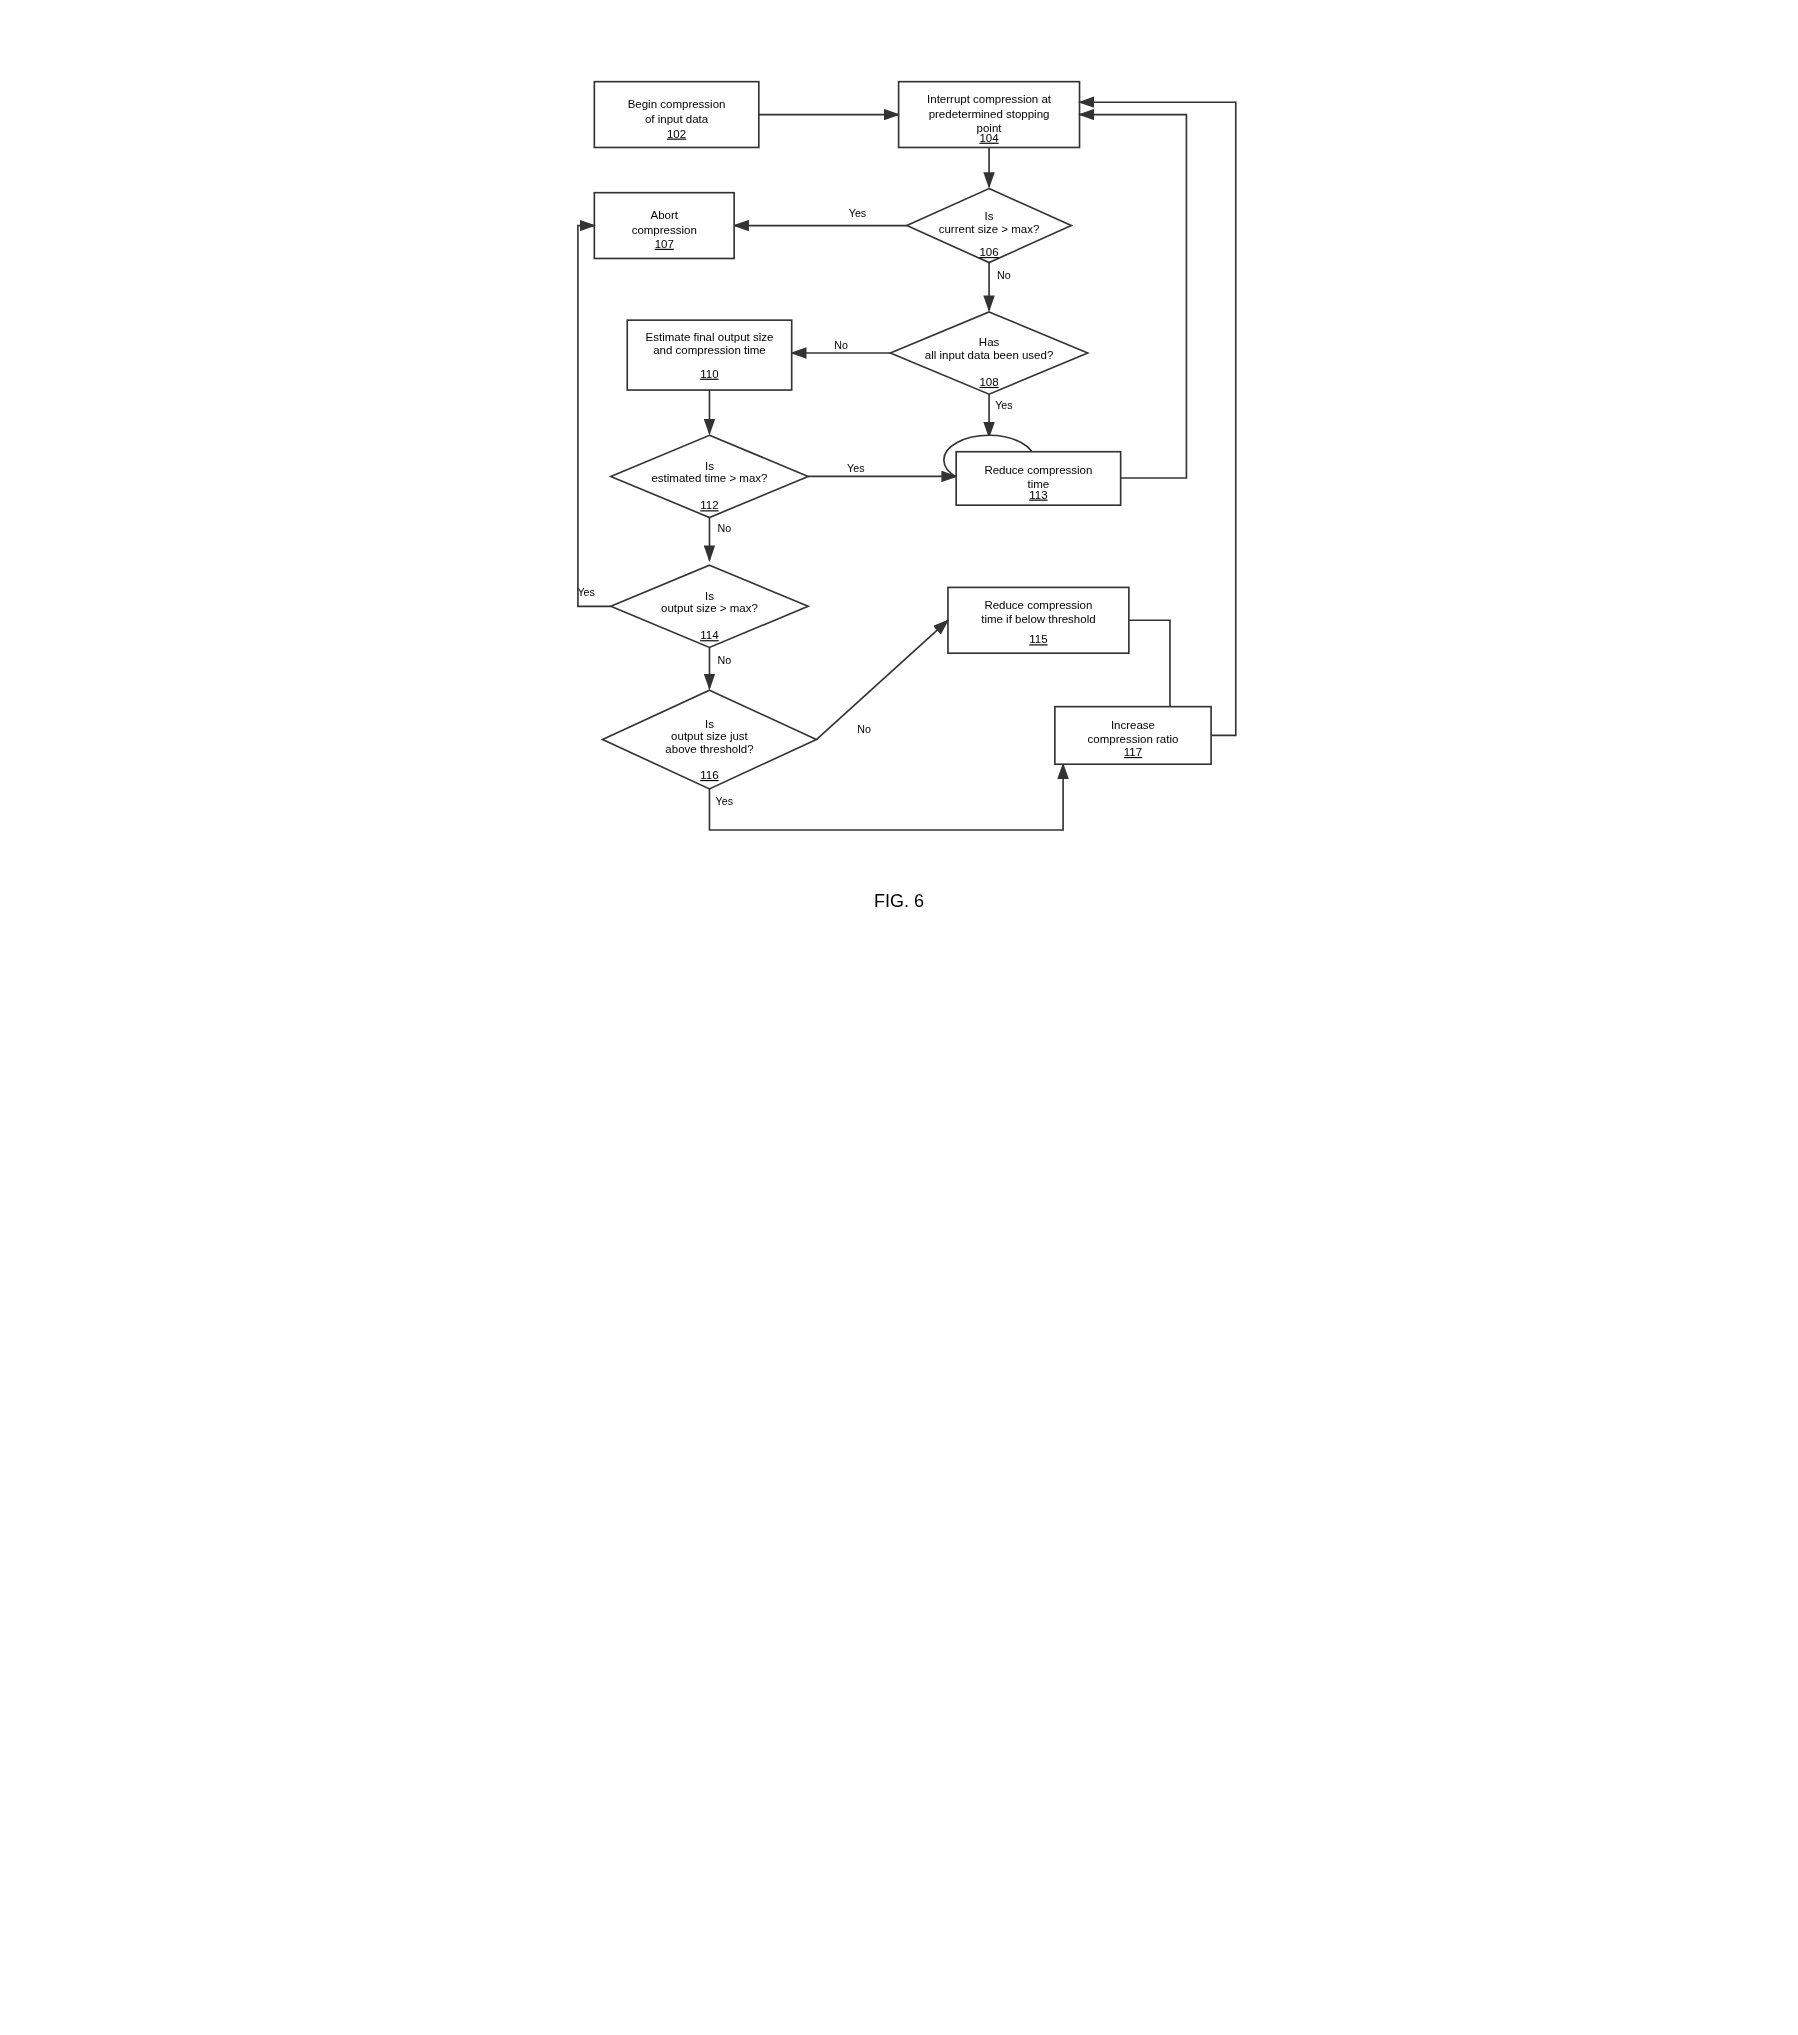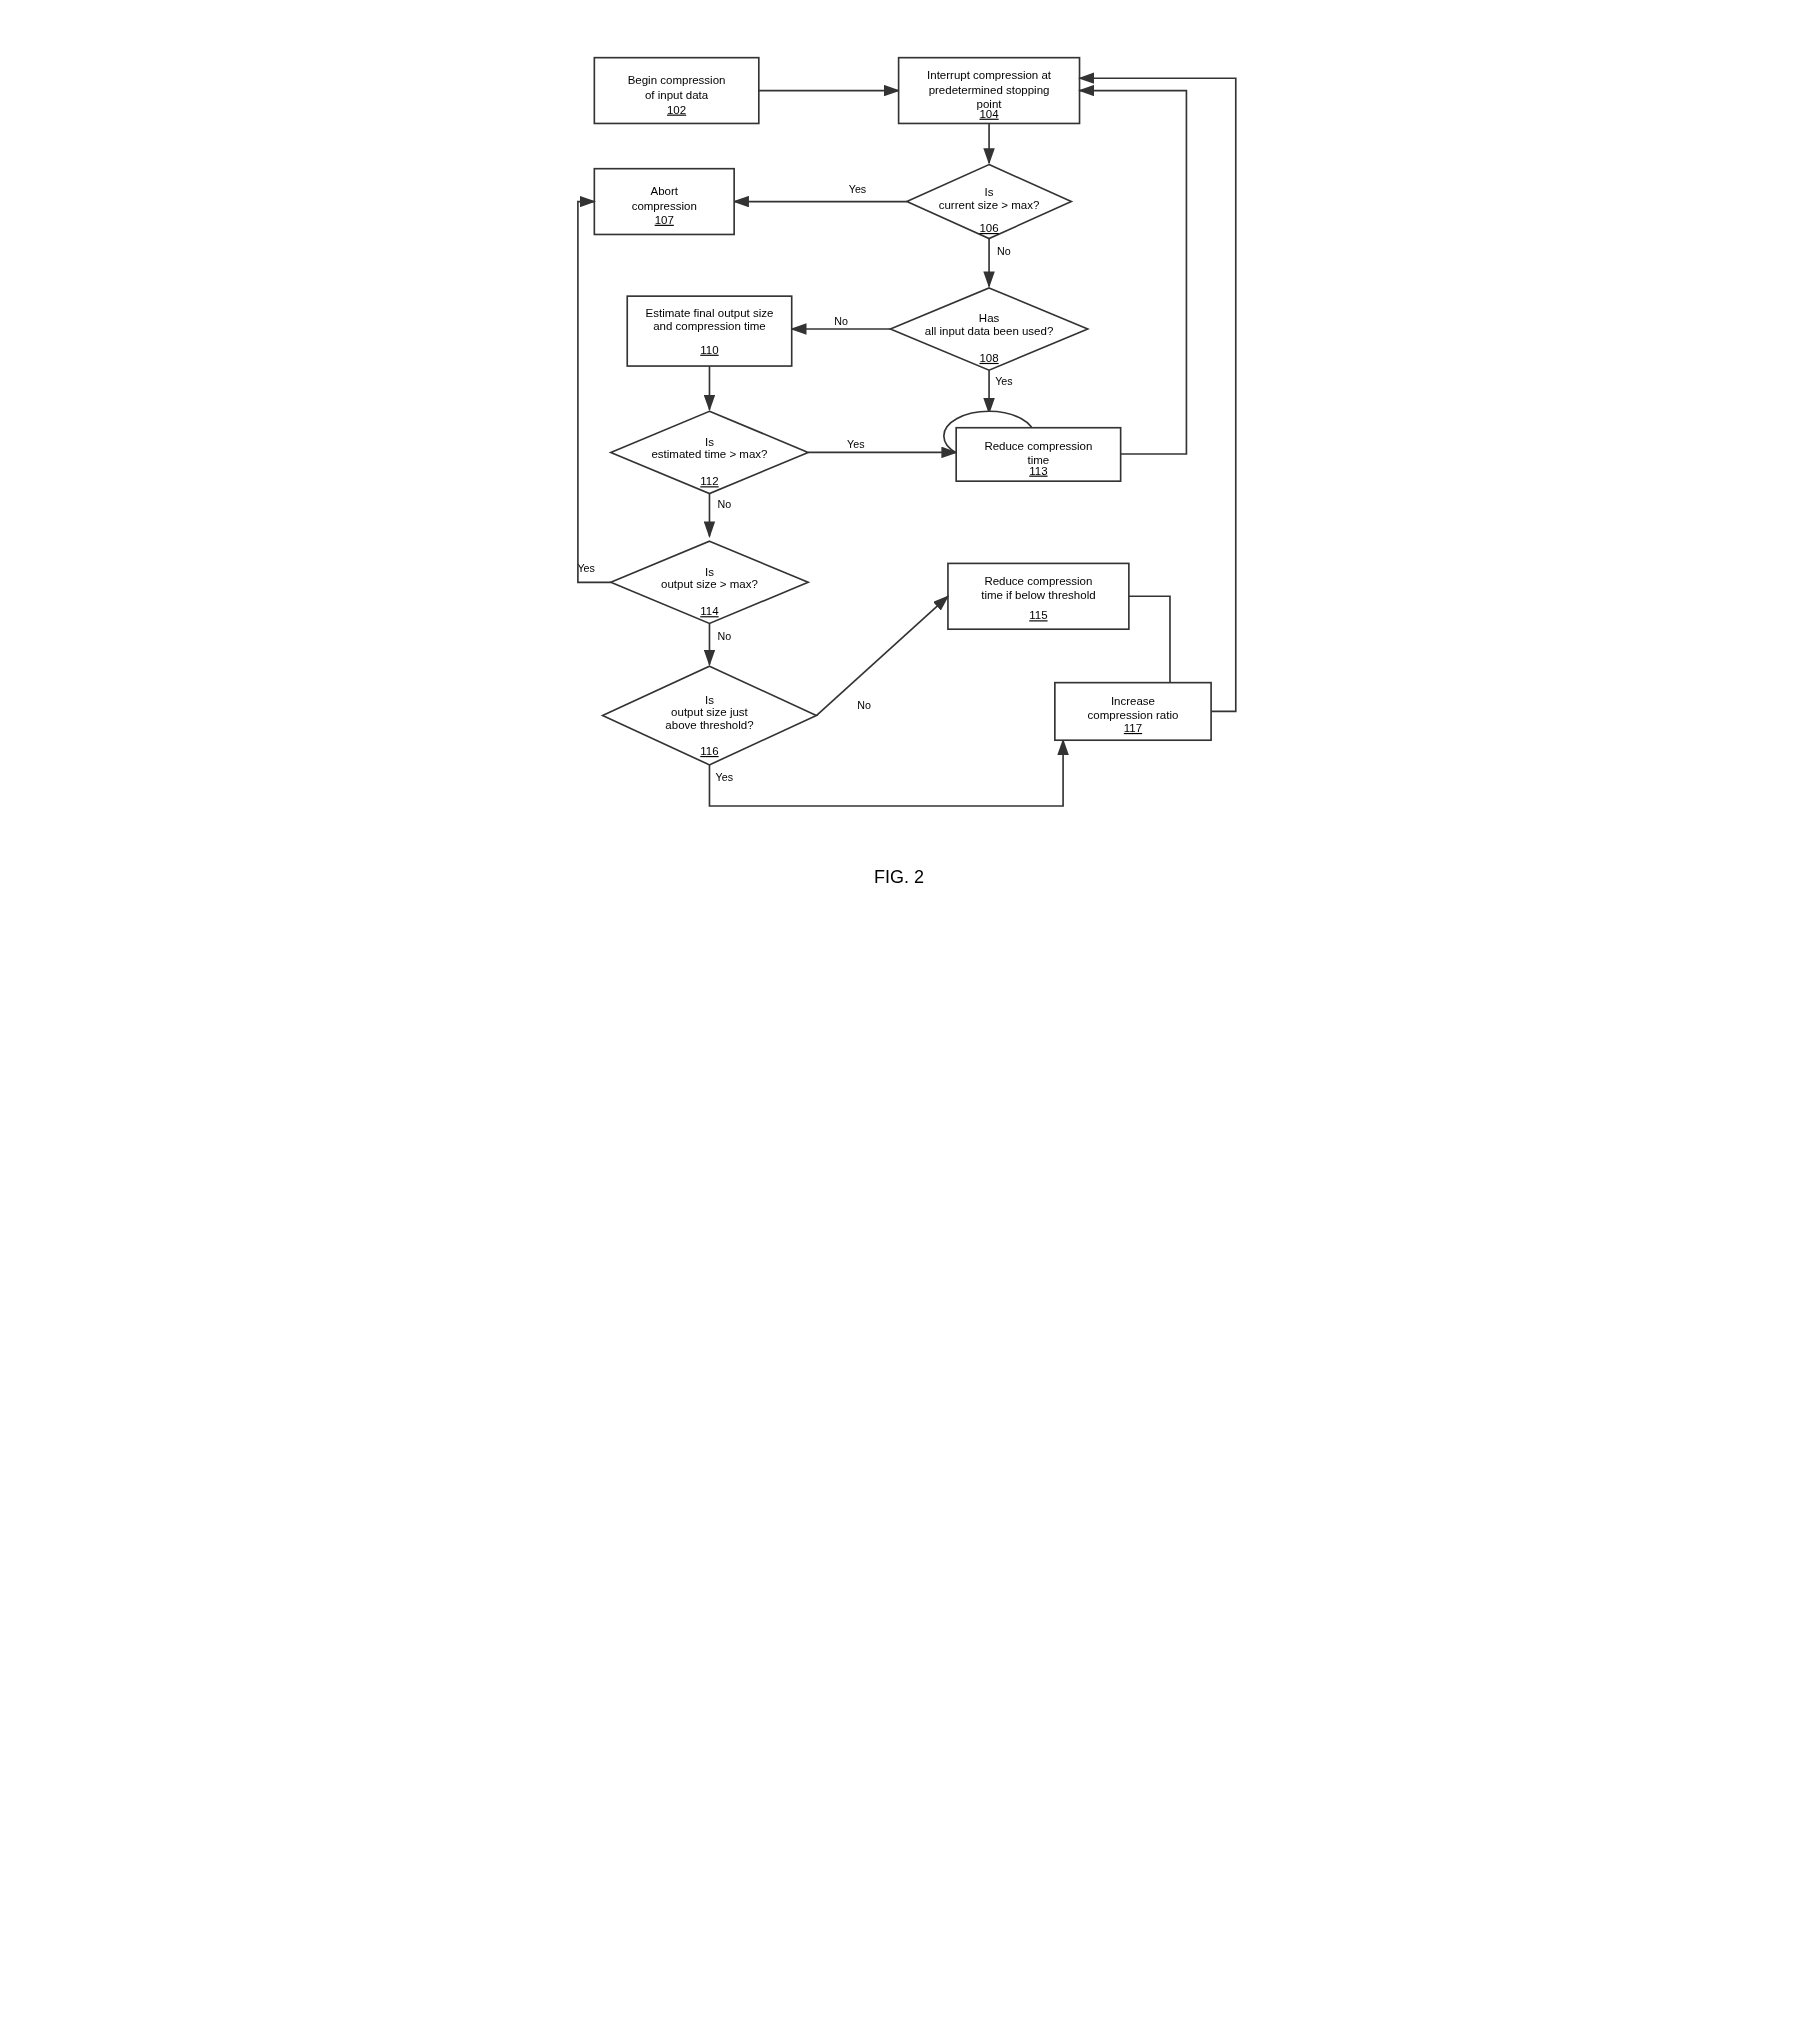--- a/index.html
+++ b/index.html
@@ -9,20 +9,21 @@
       font-size: 12.3px;
       display: flex;
       justify-content: center;
       align-items: flex-start;
       min-height: 100vh;
     }
     .diagram-container {
       width: 740px;
       padding: 33px 16.4px 49px 16.4px;
       position: relative;
+      margin-top: 24px;
     }
     .fig-title {
       text-align: center;
       font-size: 18px;
       margin-top: 25px;
       font-weight: normal;
     }
     
     svg {
       width: 100%;
@@ -171,15 +172,15 @@
     <text class="box-label" x="715" y="813">Increase</text>
     <text class="box-label" x="715" y="830">compression ratio</text>
     <text class="underline-label" x="715" y="850">117</text>
 
     <polyline points="810,825 840,825 840,55 650,55" fill="none" stroke="#333" stroke-width="2" marker-end="url(#arrowhead)"></polyline>
 
     <line x1="810" y1="825" x2="810" y2="825" stroke="none"></line>
 
   </svg>
 
-  <div class="fig-title">FIG. 2</div>
+  <div class="fig-title">FIG. 6</div>
 </div>
 
 
 </body></html>

